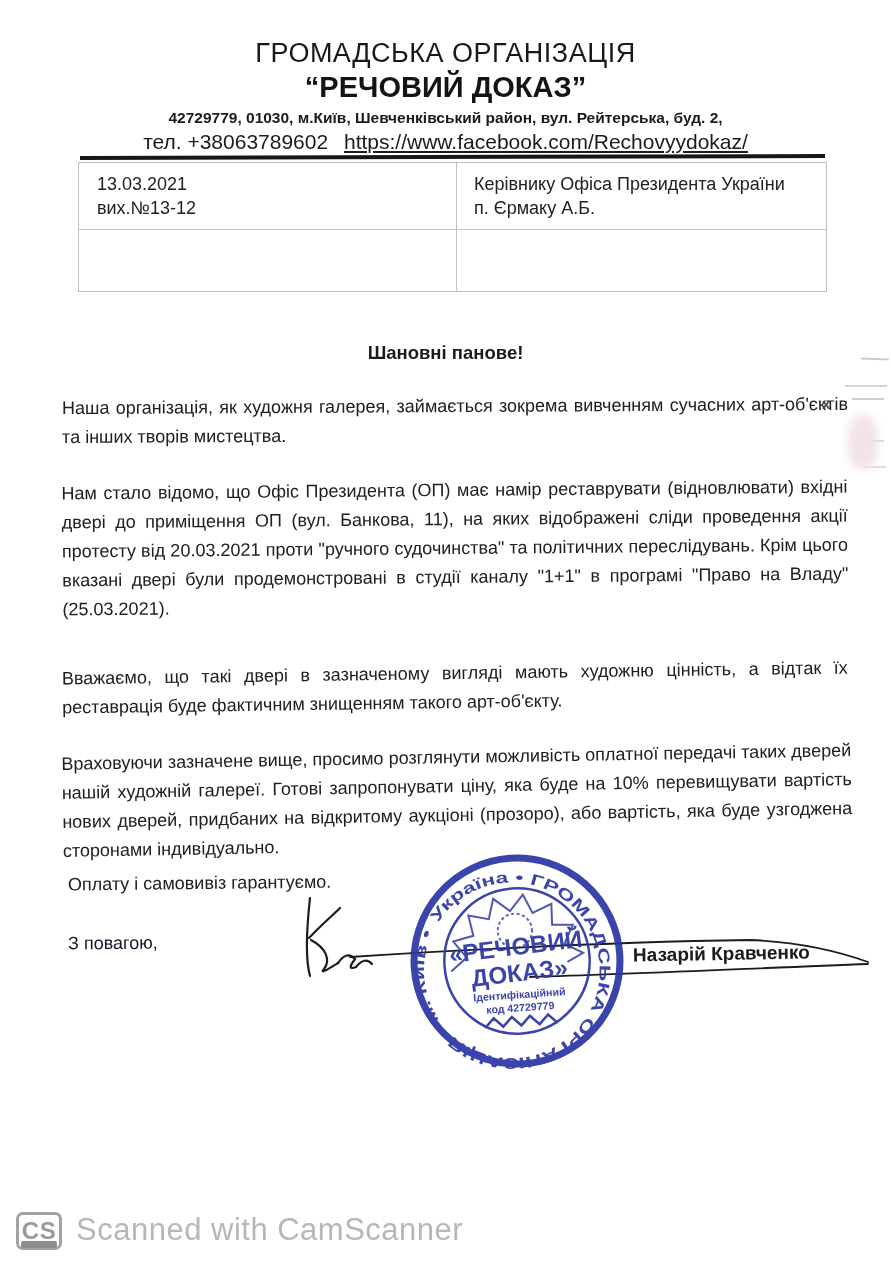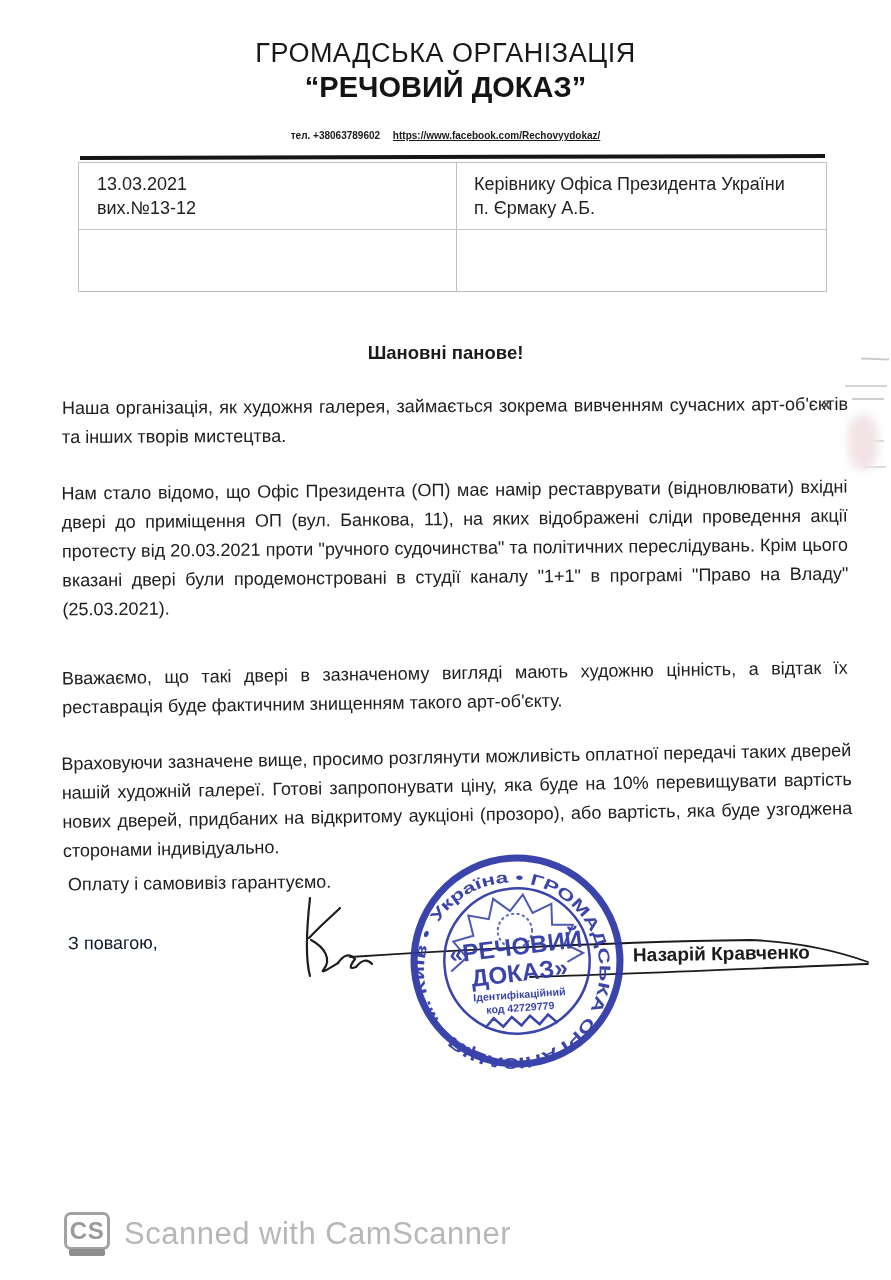--- a/index.html
+++ b/index.html
@@ -11,21 +11,21 @@
     color:#1f1f1f;
   }
   
   .org-type { position:absolute; top:38px; left:0; width:100%; text-align:center;
     font-size:27px; font-weight:500; letter-spacing:0.5px; color:#181818; }
   .org-name { position:absolute; top:71px; left:0; width:100%; text-align:center;
     font-size:29px; font-weight:700; color:#141414; }
   .org-address { position:absolute; top:109px; left:0; width:100%; text-align:center;
     font-size:15.5px; font-weight:700; color:#1b1b1b; }
   .org-contact { position:absolute; top:130px; left:0; width:100%; text-align:center;
-    font-size:10px; font-weight:700; color:#1b1b1b; }
+    font-size:21px; font-weight:400; color:#1b1b1b; }
   .org-contact .link { text-decoration:underline; margin-left:10px; }
   
   .thick-rule { position:absolute; left:80px; top:155px; width:745px; height:4px;
     background:#161616; transform:rotate(-0.15deg); }
   .meta-table { position:absolute; left:78px; top:162px; width:749px; height:130px;
     border:1px solid #c0c0c0; }
   .meta-table .vdiv { position:absolute; left:377px; top:0; width:1px; height:100%; background:#c0c0c0; }
   .meta-table .hdiv { position:absolute; left:0; top:66px; width:100%; height:1px; background:#c6c6c6; }
   .cell { position:absolute; font-size:18px; line-height:24px; color:#222; }
   .cell-date { left:18px; top:9px; }
@@ -56,35 +56,36 @@
   .a2 { left:845px; top:385px; width:42px; height:2px; background:#d4d4d4; }
   .a3 { left:852px; top:398px; width:32px; height:2px; background:#cfcfcf; }
   .a4 { left:858px; top:440px; width:26px; height:2px; background:#d8d8d8; }
   .a5 { left:864px; top:466px; width:22px; height:2px; background:#dcdcdc; }
   .smudge { position:absolute; left:848px; top:415px; width:30px; height:55px;
     background:#f2e3e6; filter:blur(4px); border-radius:40%; }
   .xmark { position:absolute; left:822px; top:395px; font-size:15px; color:#4a4a4a;
     font-weight:700; }
   
   .footer { position:absolute; left:16px; top:1212px; display:flex; align-items:center; }
-  .cs-badge { position:relative; width:46px; height:44px;margin-left:48px; }
+  .cs-badge { position:relative; width:46px; height:36px; }
   .cs-box { position:absolute; left:0; top:0; width:46px; height:38px;
     border:3px solid #a2a2a2; border-radius:7px; display:flex; align-items:center;
     justify-content:center; font-size:24px; font-weight:700; color:#9a9a9a; letter-spacing:0.5px; }
   .cs-base { position:absolute; left:5px; bottom:0; width:36px; height:7px;
     background:#8d8d8d; border-radius:2px; }
   .footer-text { margin-left:14px; font-size:31px; color:#b7b7b7; letter-spacing:0.5px; }
 </style>
 </head>
 <body>
 
 <div class="page">
 
   <div class="org-type">ГРОМАДСЬКА ОРГАНІЗАЦІЯ</div>
   <div class="org-name">“РЕЧОВИЙ ДОКАЗ”</div>
+  <div class="org-address">42729779, 01030, м.Київ, Шевченківський район, вул. Рейтерська, буд. 2,</div>
   <div class="org-contact">
     <span>тел. +38063789602</span>
     <span class="link">https://www.facebook.com/Rechovyydokaz/</span>
   </div>
 
   <div class="thick-rule"></div>
   <div class="meta-table">
     <div class="vdiv"></div>
     <div class="hdiv"></div>
     <div class="cell cell-date">

